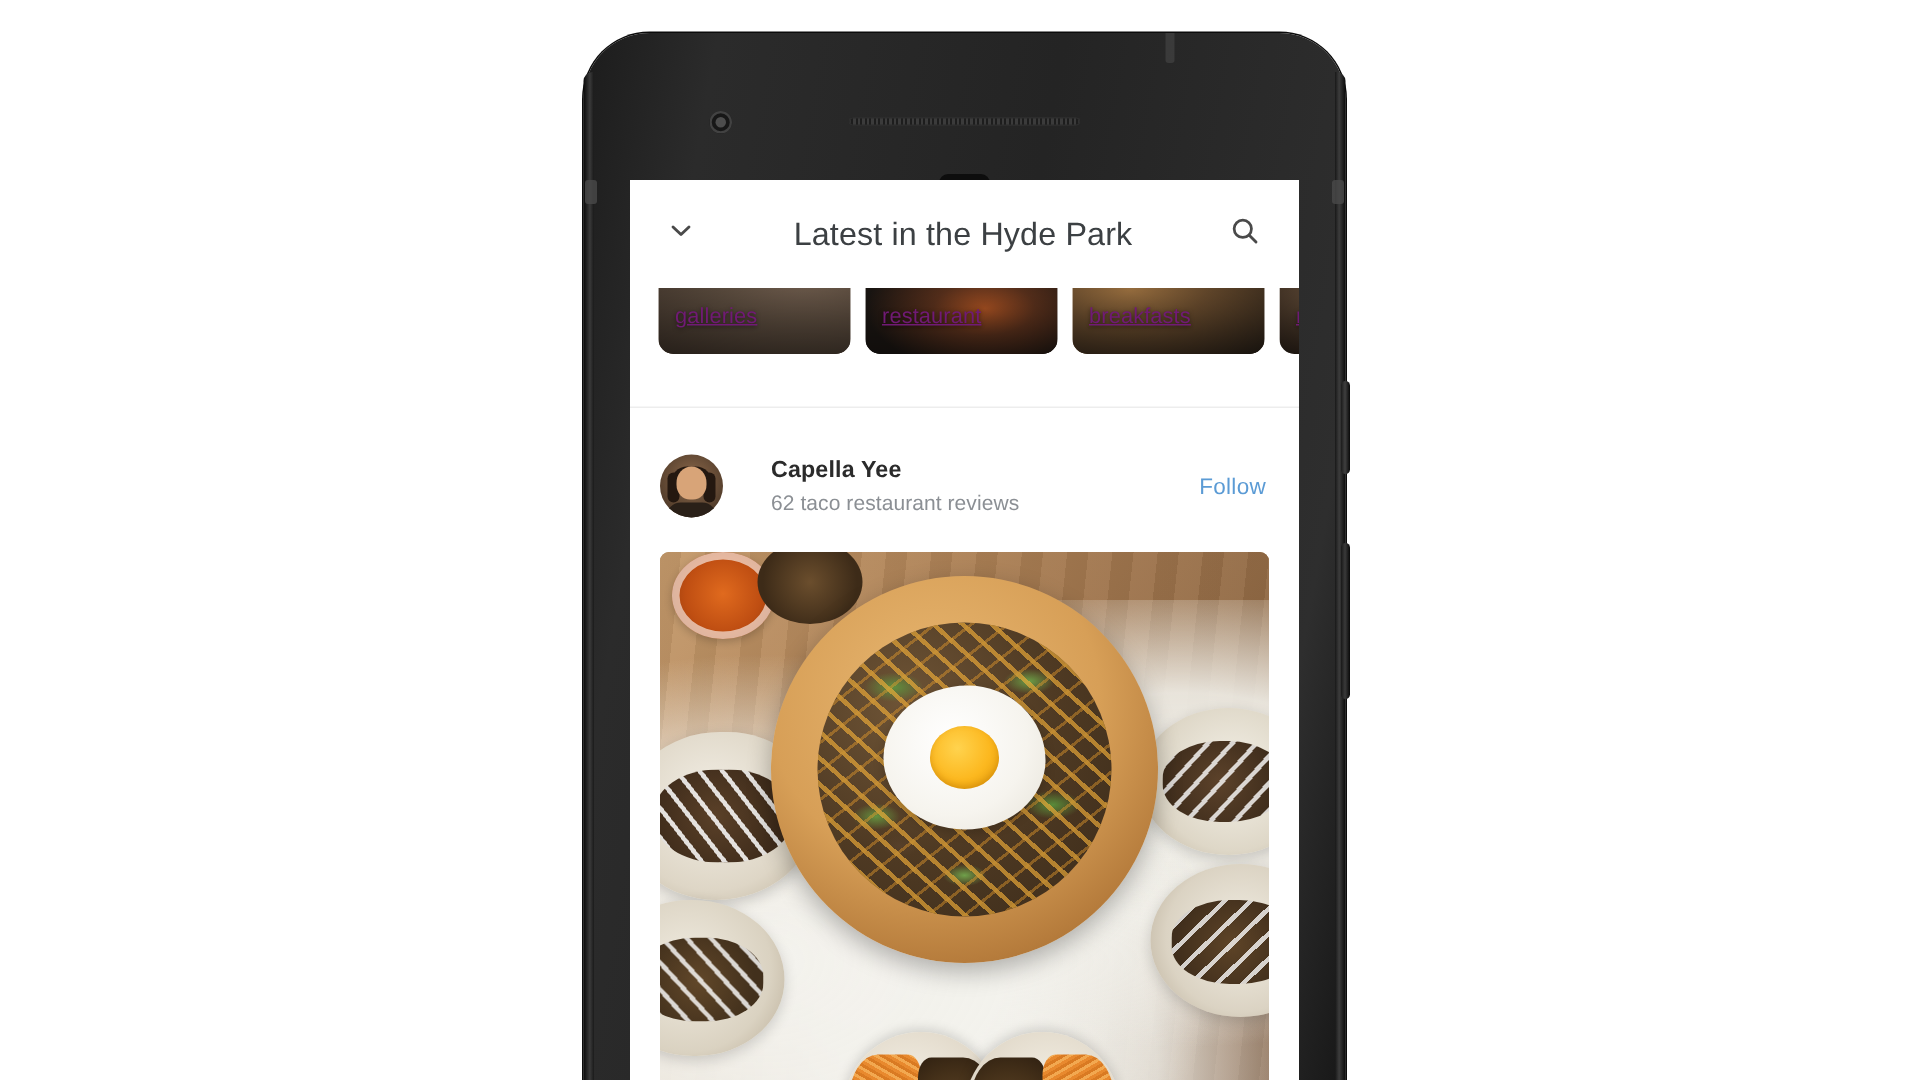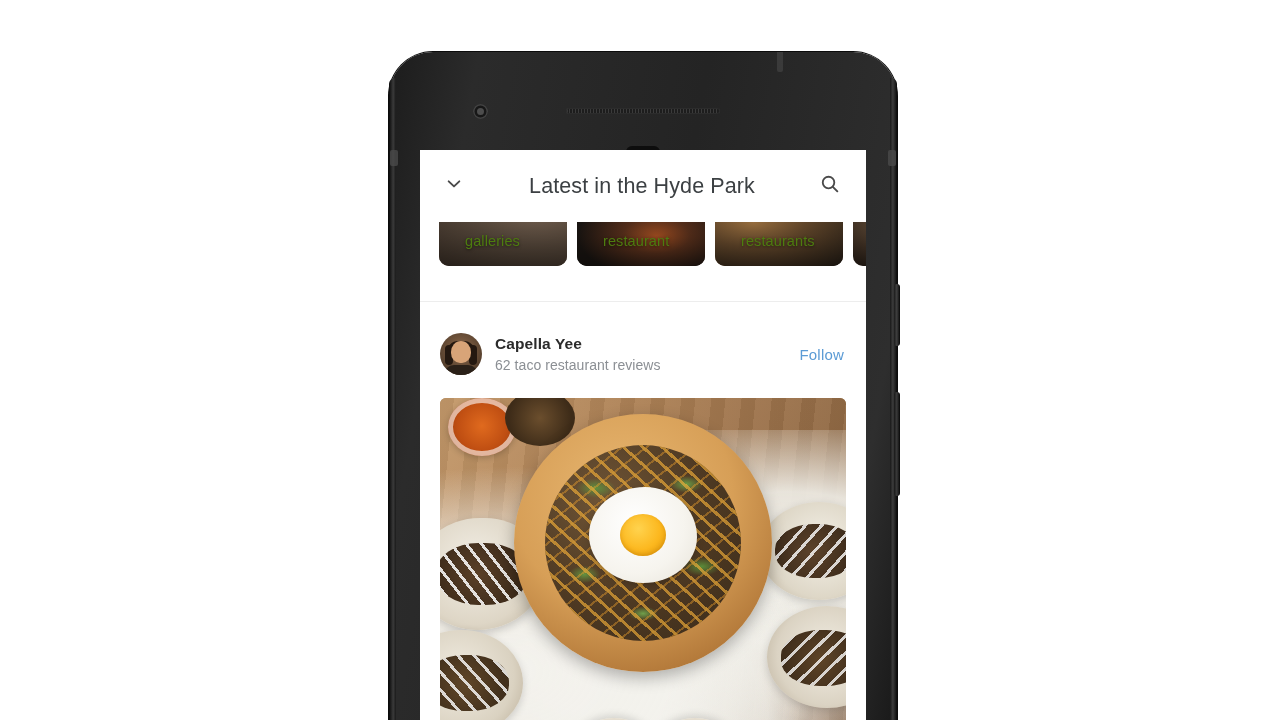--- a/index.html
+++ b/index.html
@@ -10,21 +10,20 @@
     background: #ffffff;
     overflow: hidden;
     font-family: "Liberation Sans", sans-serif;
   }
 
   #stage {
     position: relative;
     width: 1280px;
     height: 674px;
     background: #ffffff;
-    margin-top: 30px;
   }
 
   
   .phone {
     position: absolute;
     left: 389px;
     top: 22px;
     width: 508px;
     height: 760px;
     border-radius: 44px 44px 30px 30px;
@@ -182,28 +181,29 @@
     width: 128px;
     height: 72px;
     border-radius: 10px;
     overflow: hidden;
     flex: 0 0 auto;
     display: flex;
     align-items: flex-end;
   }
   .chip-label {
     position: absolute;
-    left: 26px;
+    left: 11px;
     bottom: 17px;
-    color: #4d7c0f;
+    color: #701a75;
     font-size: 14.5px;
     letter-spacing: .1px;
     text-shadow: 0 1px 3px rgba(0,0,0,.55);
     white-space: nowrap;
     z-index: 2;
+    text-decoration: underline;
   }
   .chip-bg { position: absolute; inset: 0; }
   .chip-shade {
     position: absolute; inset: 0;
     background: linear-gradient(180deg, rgba(0,0,0,.08) 0%, rgba(0,0,0,.30) 60%, rgba(0,0,0,.48) 100%);
     z-index: 1;
   }
   
   .chip-bg.c0 {
     background:
@@ -235,20 +235,21 @@
     background: #ffffff;
   }
 
   
   .author-row {
     display: flex;
     align-items: center;
     padding: 6px 20px 0 20px;
     height: 62px;
     background: #ffffff;
+    gap: 19px;
   }
   .avatar {
     width: 42px; height: 42px;
     border-radius: 50%;
     flex: 0 0 auto;
     overflow: hidden;
     position: relative;
     background: radial-gradient(circle at 50% 40%, #8e6a4c 0%, #5d4531 60%, #3a2a1d 100%);
   }
   .avatar .face {
@@ -610,21 +611,21 @@
 
           <div class="chip">
             <div class="chip-bg c1"></div>
             <div class="chip-shade"></div>
             <span class="chip-label">restaurant</span>
           </div>
 
           <div class="chip">
             <div class="chip-bg c2"></div>
             <div class="chip-shade"></div>
-            <span class="chip-label">restaurants</span>
+            <span class="chip-label">breakfasts</span>
           </div>
 
           <div class="chip">
             <div class="chip-bg c3"></div>
             <div class="chip-shade"></div>
             <span class="chip-label">re</span>
           </div>
 
         </div>
       </div>

